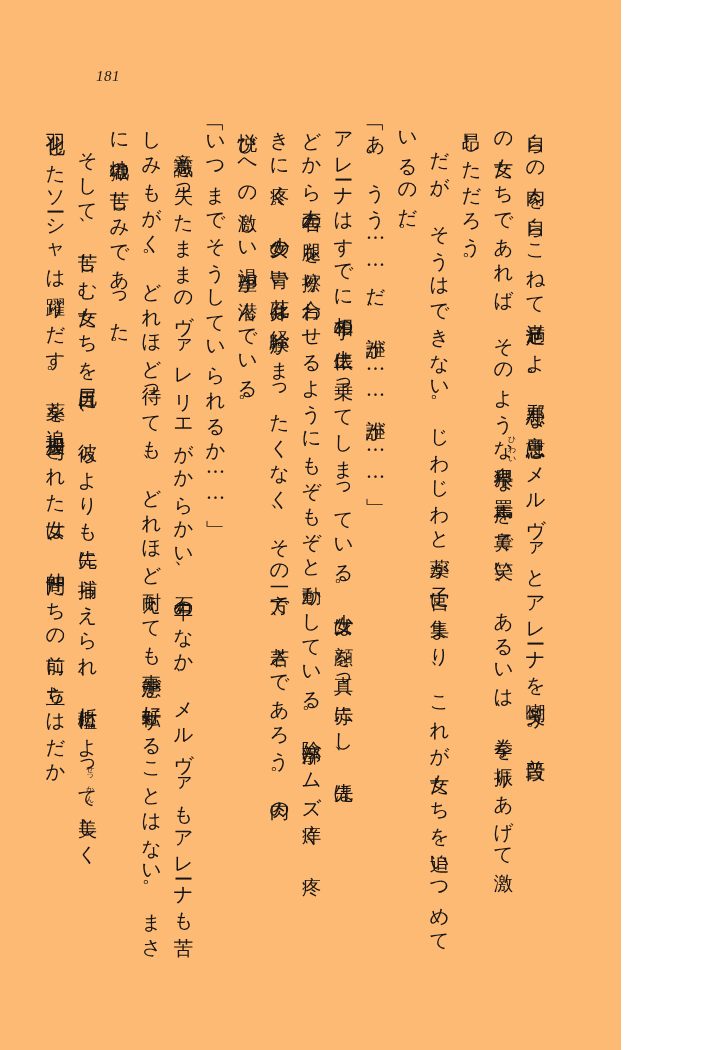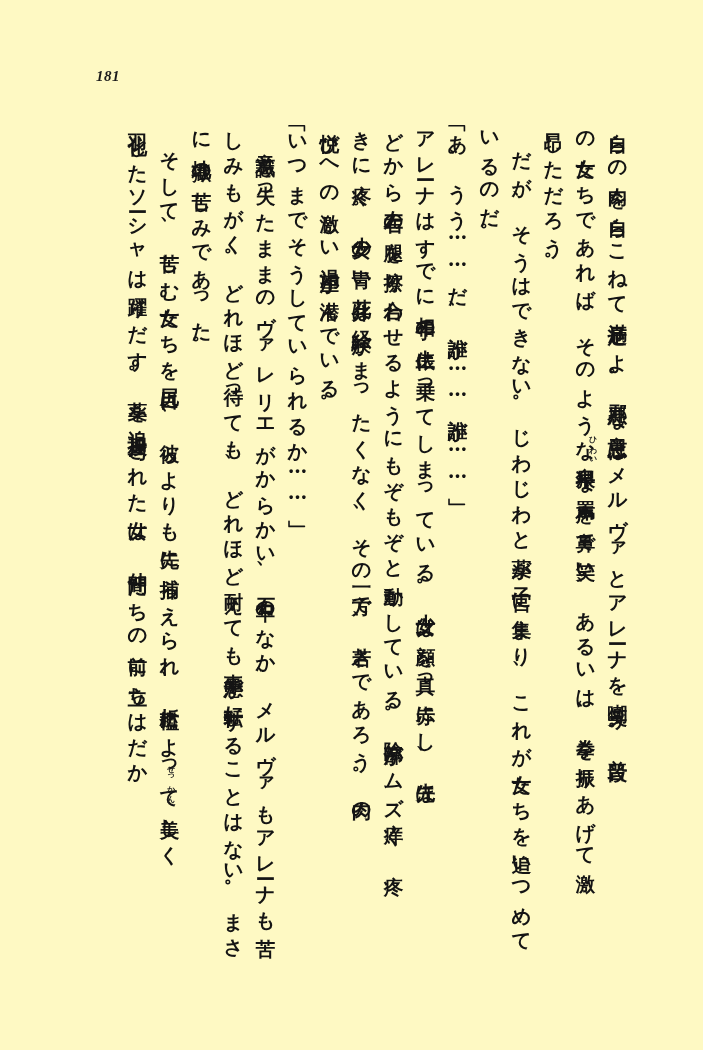--- a/index.html
+++ b/index.html
@@ -6,25 +6,24 @@
     margin: 0;
     padding: 0;
     background: #ffffff;
   }
   body {
     font-family: "Liberation Serif", "DejaVu Serif", serif;
     color: #111111;
   }
   .page {
     position: relative;
-    width: 703px;
+    width: 621px;
     height: 1050px;
-    background: #fef9c3;
+    background: #fdba74;
     overflow: hidden;
-    font-weight: bold;
   }
   .page-number {
     position: absolute;
     top: 68px;
     left: 96px;
     font-size: 15px;
     font-style: italic;
     font-family: "Liberation Serif", "DejaVu Serif", serif;
     color: #1a1a1a;
     letter-spacing: 0.5px;

